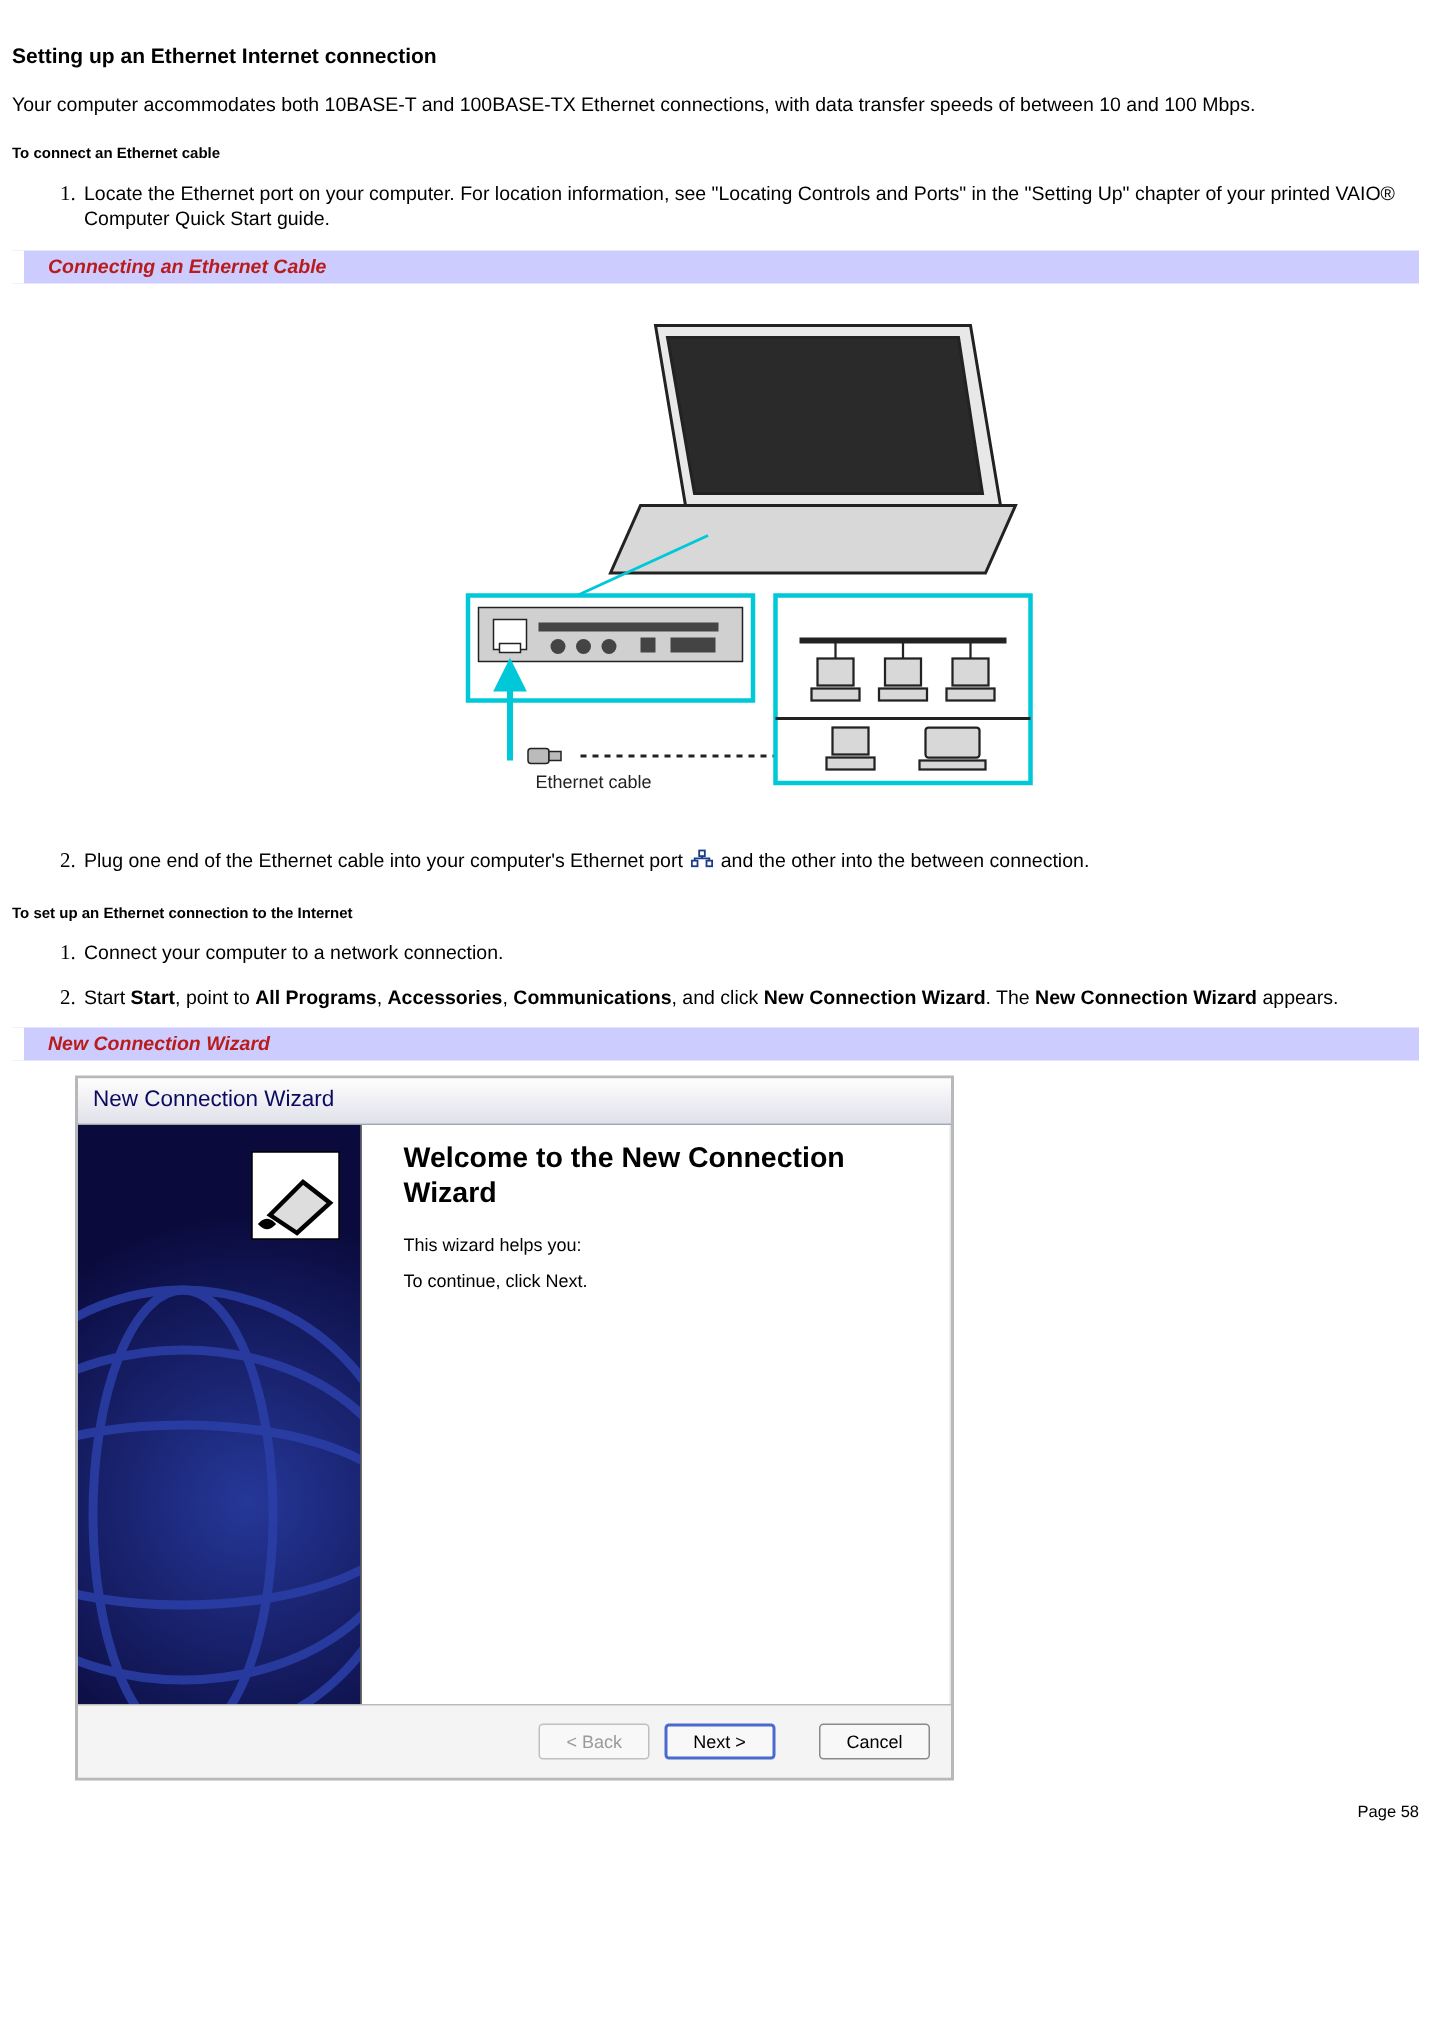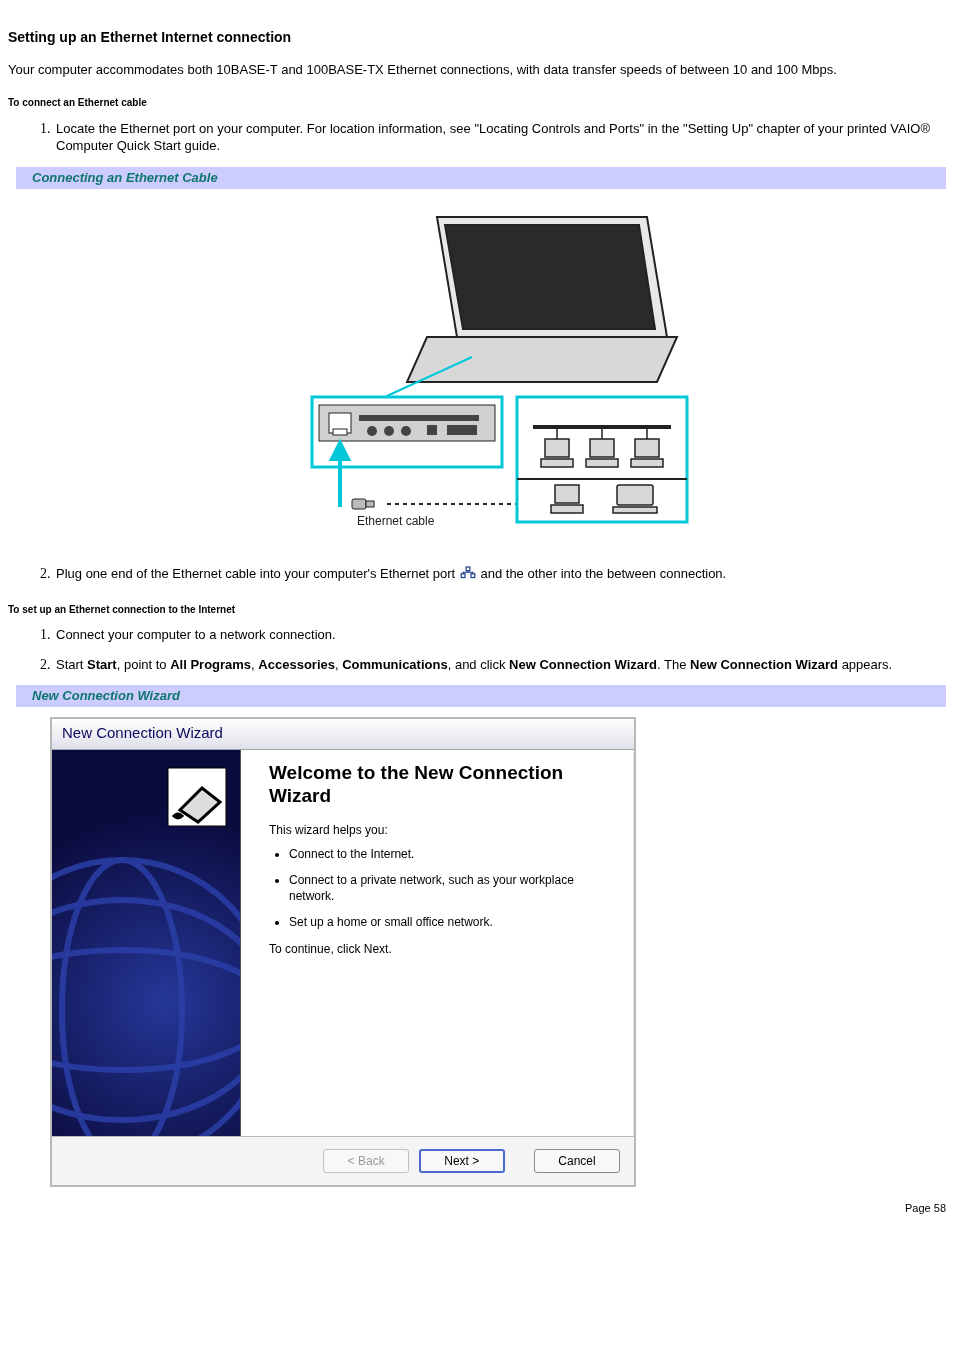--- a/index.html
+++ b/index.html
@@ -30,21 +30,21 @@
   ol.steps > li {
     margin-bottom: 12px;
     padding-left: 2px;
   }
   ol.steps > li::marker {
     font-family: "Times New Roman", serif;
     font-size: 14px;
   }
   .caption-bar {
     background: #ccccff;
-    color: #0f766e;
+    color: #b91c1c;
     font-style: italic;
     font-weight: bold;
     font-size: 13px;
     padding: 2px 0 2px 16px;
     border-left: 8px solid #fff;
     margin: 6px 0 10px 0;
   }
   .figure-wrap { text-align: center; margin: 18px 0 34px 0; }
 
   
@@ -99,21 +99,21 @@
   .wiz-cont { margin-top:auto; margin-bottom:8px; }
   .wiz-buttons {
     border-top: 1px solid #bbb;
     background:#f4f4f4;
     padding: 12px 14px;
     text-align: right;
   }
   .wiz-buttons button {
     font-family: Tahoma, sans-serif;
     font-size: 12px;
-    width: 86px;
+    width: 74px;
     height: 24px;
     margin-left: 6px;
     background: #f8f8f8;
     border: 1px solid #8a8a8a;
     border-radius: 3px;
   }
   .wiz-buttons button[disabled]{ color:#9a9a9a; border-color:#c0c0c0; }
   .wiz-buttons button.primary { border:2px solid #4a6acf; }
   .wiz-buttons .gap { display:inline-block; width:16px; }
 
@@ -249,25 +249,20 @@
           <rect x="116" y="18" width="58" height="58" fill="#fff" stroke="#000"></rect>
           <g transform="translate(120,22)" stroke="#000" stroke-width="3" fill="#ddd">
             <path d="M8 38 L30 16 L48 30 L26 50 Z"></path>
             <path d="M2 44 Q6 40 10 44 Q6 48 2 44 Z" fill="#000"></path>
           </g>
         </svg>
       </div>
       <div class="wiz-right">
         <div class="wiz-h">Welcome to the New Connection Wizard</div>
         <p>This wizard helps you:</p>
-        <ul>
-          <li>Connect to the Internet.</li>
-          <li>Connect to a private network, such as your workplace network.</li>
-          <li>Set up a home or small office network.</li>
-        </ul>
         <p class="wiz-cont">To continue, click Next.</p>
       </div>
     </div>
     <div class="wiz-buttons">
       <button disabled="">&lt; Back</button>
       <button class="primary">Next &gt;</button>
       <span class="gap"></span>
       <button>Cancel</button>
     </div>
   </div>

